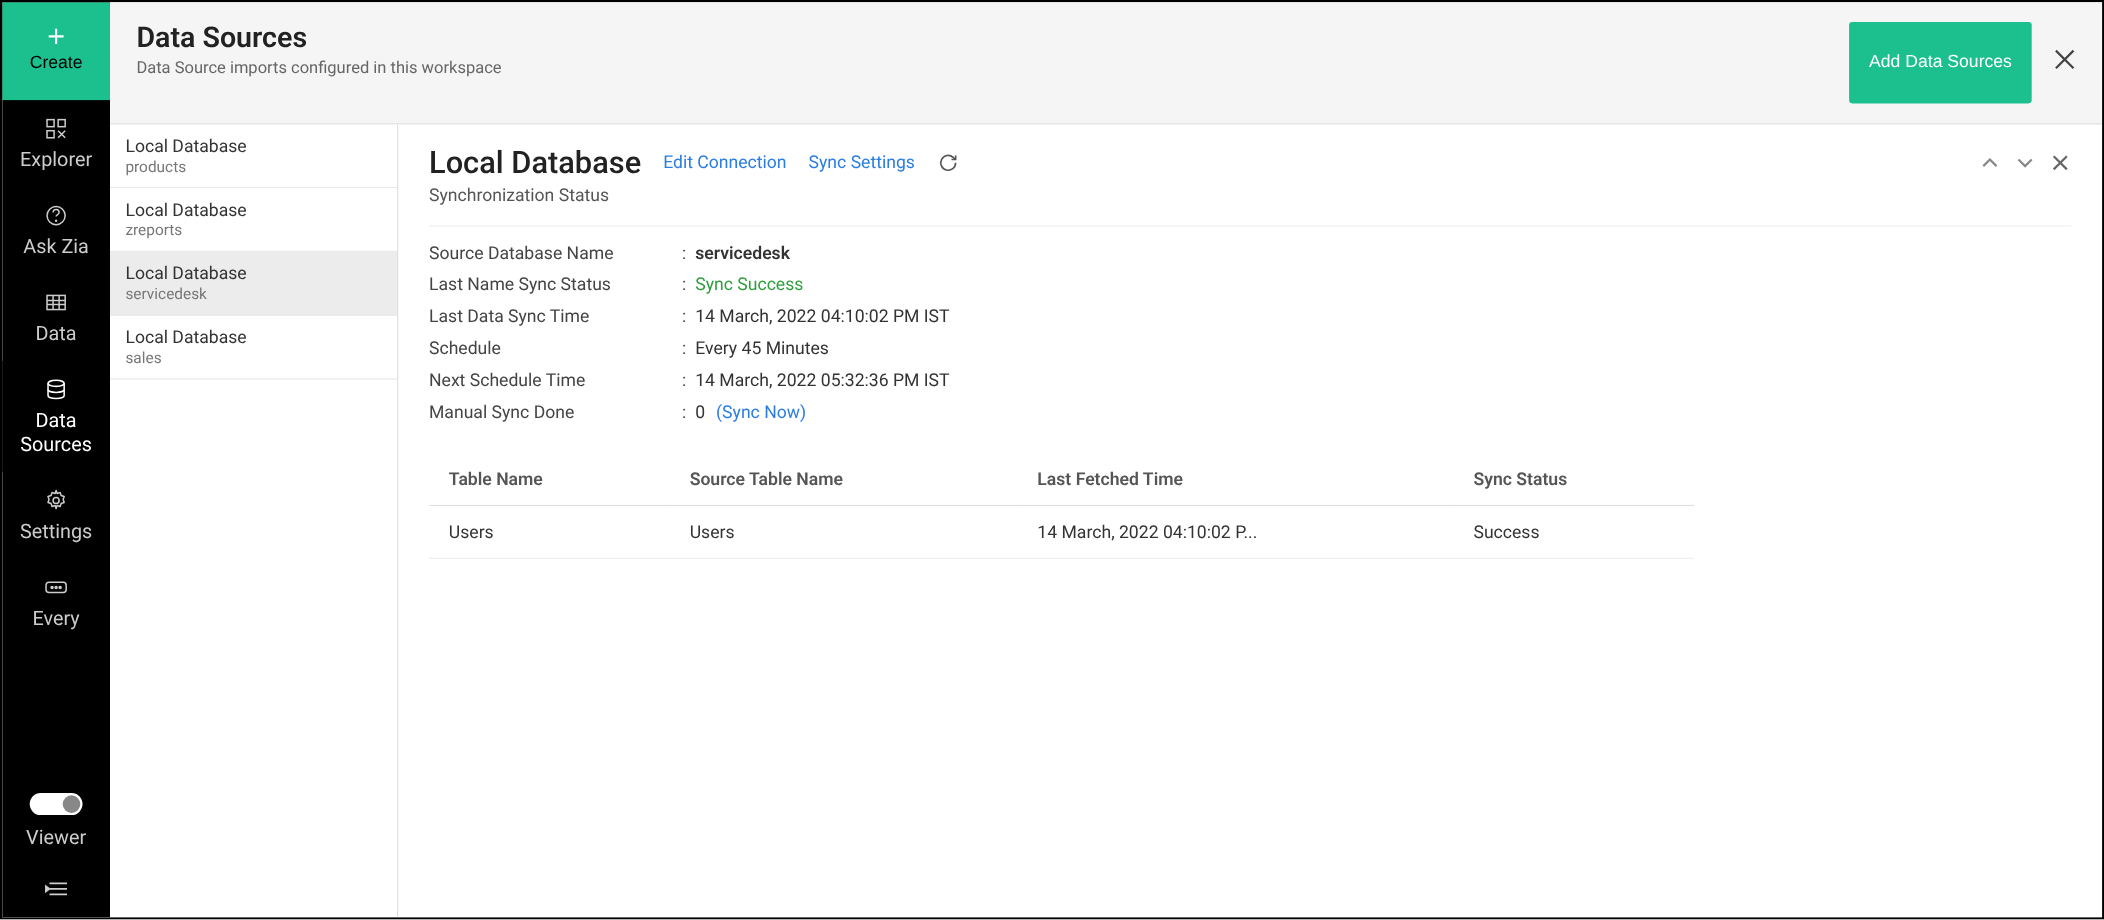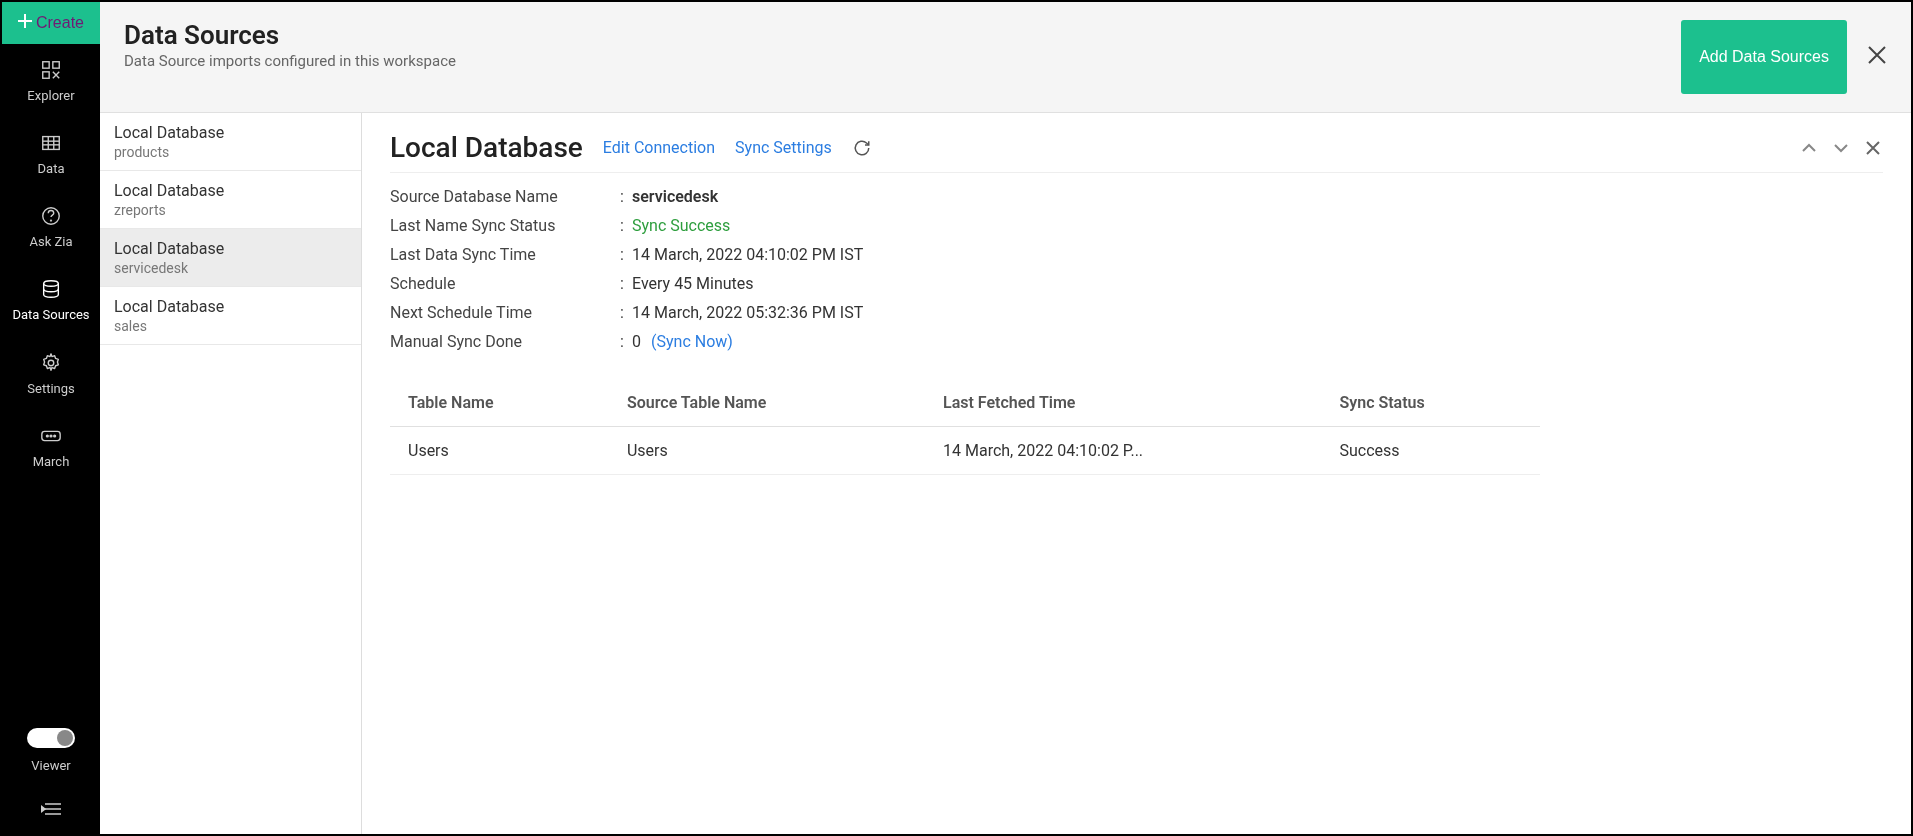--- a/index.html
+++ b/index.html
@@ -1,20 +1,20 @@
 <!DOCTYPE html>
 <html><head>
 <meta charset="utf-8">
 <style>
 * { box-sizing: border-box; margin: 0; padding: 0; }
 body { font-family: -apple-system, BlinkMacSystemFont, "Segoe UI", Roboto, sans-serif; font-size: 14px; color: #333; background: #fff; }
 .frame { border: 2px solid #000; width: 1913px; height: 836px; display: flex; overflow: hidden; }
 .sidebar-nav { width: 98px; background: #000; color: #fff; display: flex; flex-direction: column; flex-shrink: 0; }
-.create-btn { background: #1cc08e; color: #701a75; border: none; padding: 12px 8px; font-size: 16px; cursor: pointer; display: flex; align-items: center; justify-content: center; gap: 4px; }
-.nav-item { display: flex; flex-direction: column; align-items: center; padding: 14px 4px; cursor: pointer; color: #ccc; font-size: 13px; gap: 6px; }
+.create-btn { background: #1cc08e; color: #000000; border: none; padding: 24px 8px; font-size: 16px; cursor: pointer; display: flex; align-items: center; justify-content: center; gap: 4px; flex-direction: column; }
+.nav-item { display: flex; flex-direction: column; align-items: center; padding: 14px 4px; cursor: pointer; color: #ccc; font-size: 18px; gap: 6px; }
 .nav-item.active { background: #000; color: #fff; }
 .nav-icon { width: 24px; height: 24px; display: flex; align-items: center; justify-content: center; }
 .nav-spacer { flex: 1; }
 .toggle-pill { width: 48px; height: 20px; background: #fff; border-radius: 10px; display: flex; align-items: center; position: relative; margin: 0 auto 4px; }
 .toggle-knob { width: 16px; height: 16px; background: #888; border-radius: 50%; position: absolute; right: 2px; }
 .collapse-btn { display: flex; justify-content: center; padding: 14px; cursor: pointer; }
 
 .main-area { flex: 1; display: flex; flex-direction: column; }
 .header-bar { background: #f5f5f5; padding: 18px 24px; display: flex; align-items: flex-start; justify-content: space-between; border-bottom: 1px solid #e0e0e0; }
 .header-title { font-size: 26px; font-weight: 600; color: #222; }
@@ -74,39 +74,39 @@
             <rect x="14" y="3" width="7" height="7"></rect>
             <rect x="3" y="14" width="7" height="7"></rect>
             <path d="M14 14l7 7M21 14l-7 7"></path>
           </svg>
         </span>
       <span>Explorer</span>
     </div>
     <div class="nav-item">
       <span class="nav-icon">
           <svg width="22" height="22" viewBox="0 0 24 24" fill="none" stroke="#ccc" stroke-width="1.5">
+            <circle cx="12" cy="12" r="9"></circle>
+            <path d="M9 9a3 3 0 116 0c0 2-3 2-3 4"></path>
+            <circle cx="12" cy="17" r="0.5" fill="#ccc"></circle>
+          </svg>
+        </span>
+      <span>Ask Zia</span>
+    </div>
+    <div class="nav-item">
+      <span class="nav-icon">
+          <svg width="22" height="22" viewBox="0 0 24 24" fill="none" stroke="#ccc" stroke-width="1.5">
             <rect x="3" y="5" width="18" height="14"></rect>
             <line x1="3" y1="10" x2="21" y2="10"></line>
             <line x1="3" y1="14" x2="21" y2="14"></line>
             <line x1="9" y1="5" x2="9" y2="19"></line>
             <line x1="15" y1="5" x2="15" y2="19"></line>
           </svg>
         </span>
       <span>Data</span>
     </div>
-    <div class="nav-item">
-      <span class="nav-icon">
-          <svg width="22" height="22" viewBox="0 0 24 24" fill="none" stroke="#ccc" stroke-width="1.5">
-            <circle cx="12" cy="12" r="9"></circle>
-            <path d="M9 9a3 3 0 116 0c0 2-3 2-3 4"></path>
-            <circle cx="12" cy="17" r="0.5" fill="#ccc"></circle>
-          </svg>
-        </span>
-      <span>Ask Zia</span>
-    </div>
     <div class="nav-item active">
       <span class="nav-icon">
           <svg width="22" height="22" viewBox="0 0 24 24" fill="none" stroke="#fff" stroke-width="1.5">
             <ellipse cx="12" cy="6" rx="8" ry="3"></ellipse>
             <path d="M4 6v12c0 1.7 3.6 3 8 3s8-1.3 8-3V6"></path>
             <path d="M4 12c0 1.7 3.6 3 8 3s8-1.3 8-3"></path>
           </svg>
         </span>
       <span style="text-align:center;line-height:1.2">Data Sources</span>
     </div>
@@ -121,21 +121,21 @@
     </div>
     <div class="nav-item">
       <span class="nav-icon">
           <svg width="22" height="14" viewBox="0 0 24 14" fill="none" stroke="#ccc" stroke-width="1.5">
             <rect x="2" y="2" width="20" height="10" rx="3"></rect>
             <circle cx="8" cy="7" r="1" fill="#ccc"></circle>
             <circle cx="12" cy="7" r="1" fill="#ccc"></circle>
             <circle cx="16" cy="7" r="1" fill="#ccc"></circle>
           </svg>
         </span>
-      <span>March</span>
+      <span>Every</span>
     </div>
 
     <div class="nav-spacer"></div>
 
     <div class="nav-item">
       <div class="toggle-pill">
           <div class="toggle-knob"></div>
         </div>
       <span>Viewer</span>
     </div>
@@ -207,20 +207,21 @@
                   <path d="M2 2l6 6 6-6" stroke="#888" stroke-width="2" fill="none"></path>
                 </svg>
               </span>
             <span class="icon-btn">
                 <svg width="16" height="16" viewBox="0 0 16 16">
                   <path d="M2 2l12 12M14 2L2 14" stroke="#666" stroke-width="2"></path>
                 </svg>
               </span>
           </div>
         </div>
+        <div class="detail-sub">Synchronization Status</div>
         <hr class="divider">
 
         <div class="info-row">
           <span class="info-label">Source Database Name</span>
           <span class="info-colon">:</span>
           <span class="info-value bold">servicedesk</span>
         </div>
         <div class="info-row">
           <span class="info-label">Last Name Sync Status</span>
           <span class="info-colon">:</span>

